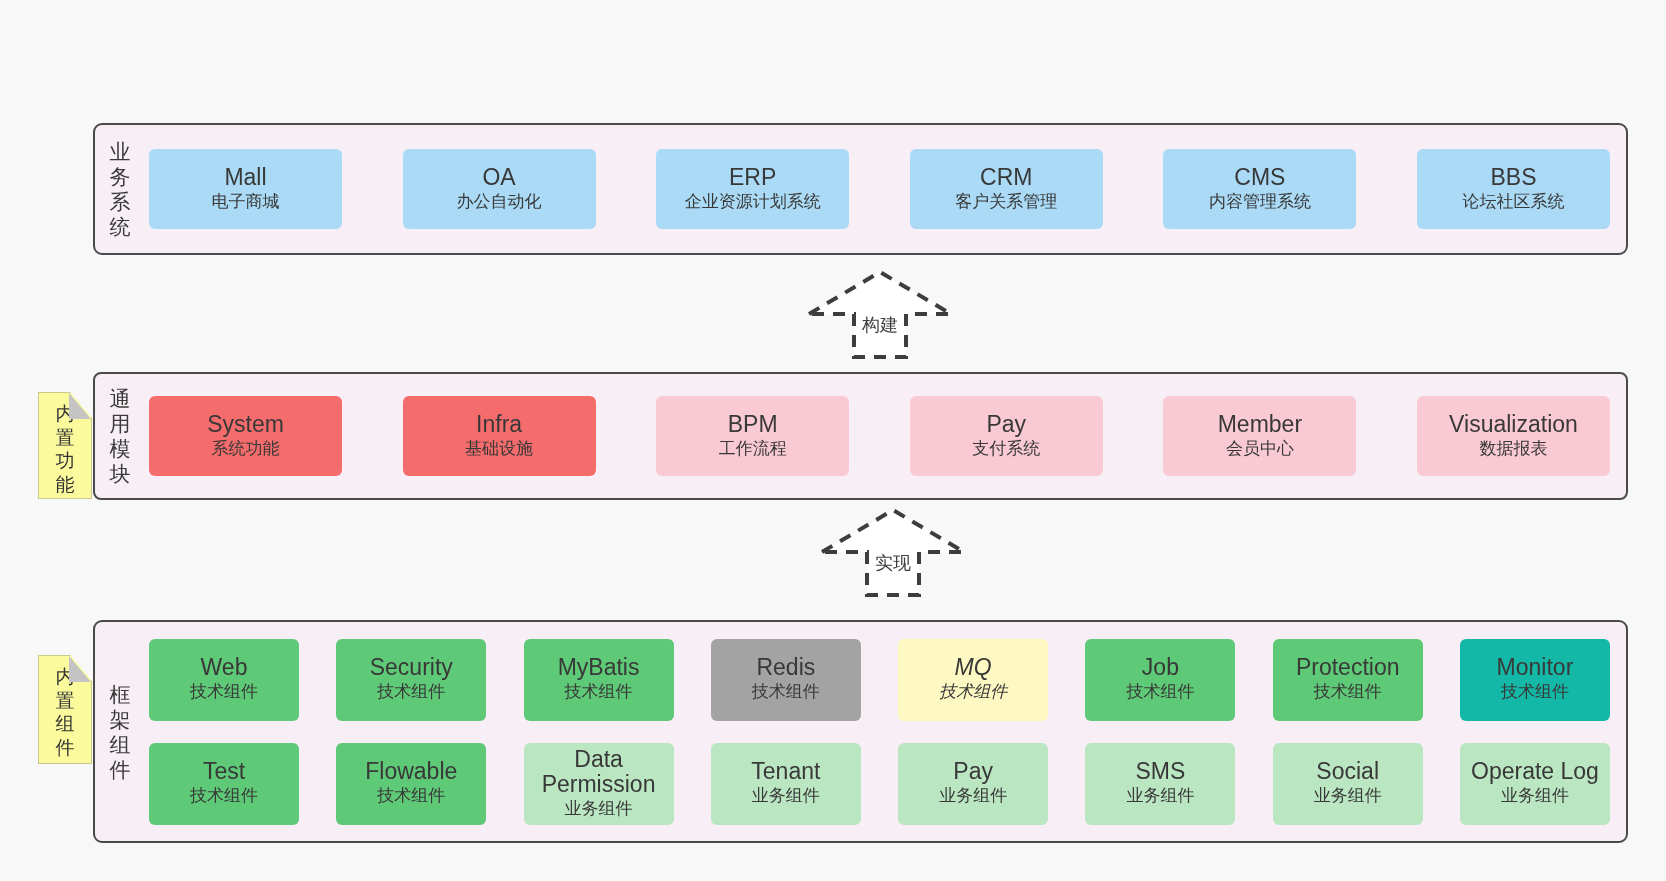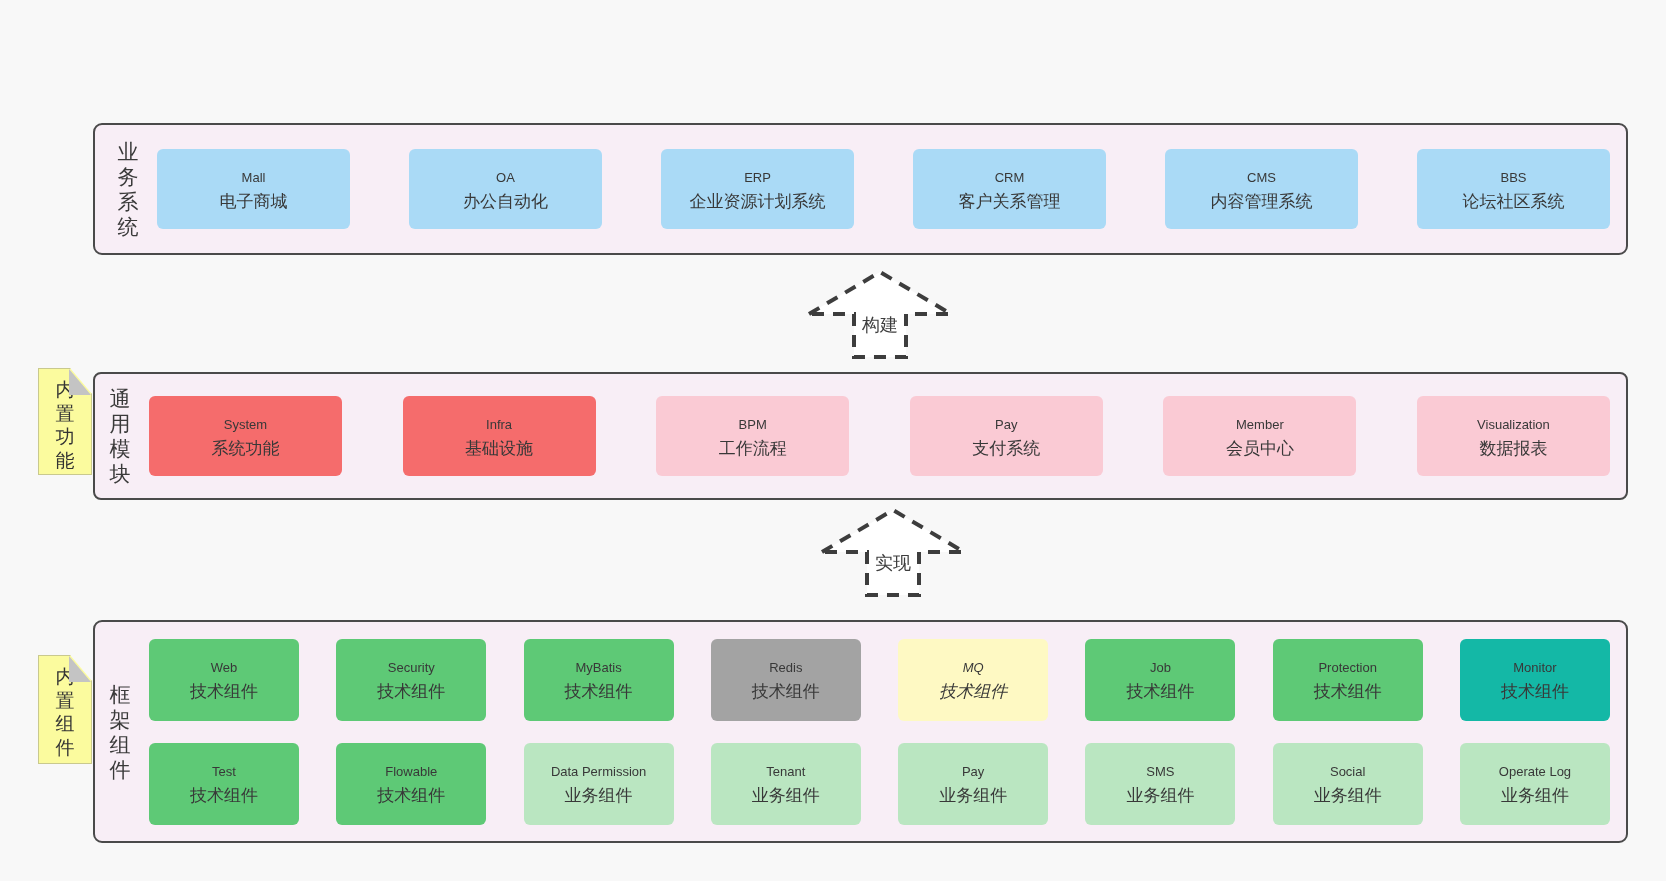--- a/index.html
+++ b/index.html
@@ -7,48 +7,48 @@
     width:1666px;height:881px;position:relative;overflow:hidden;
     background:#f8f8f8;
     font-family:"Liberation Sans","DejaVu Sans",sans-serif;
     color:#383838;
   }
   .band{
     position:absolute;left:93px;width:1535px;box-sizing:border-box;
     background:#f8eef6;border:2px solid #4a4a4a;border-radius:9px;
     display:flex;align-items:stretch;
   }
-  .band-0{top:123px;height:132px;padding-left:8px;}
+  .band-0{top:123px;height:132px;}
   .band-1{top:372px;height:128px;border-radius:8px;}
   .band-2{top:620px;height:223px;}
   .side-label{
     align-self:center;width:26px;margin-left:12px;
     font-size:21px;line-height:25px;word-break:break-all;
     color:#3a3a3a;text-align:center;
   }
   .boxes-area{
     flex:1;display:flex;flex-direction:column;justify-content:center;
     gap:22px;margin-left:16px;padding-right:16px;
   }
   .box-row{display:flex;justify-content:space-between;}
   .box{
     box-sizing:border-box;border-radius:6px;
     display:flex;flex-direction:column;align-items:center;justify-content:center;
     text-align:center;padding:2px 10px;
   }
   .band-0 .box,.band-1 .box{flex:0 0 193px;height:80px;}
   .band-2 .box{flex:0 0 150px;height:82px;}
-  .box .en{font-size:13px;line-height:25px;}
+  .box .en{font-size:23px;line-height:25px;}
   .box .zh{font-size:17px;line-height:24px;}
   .sticky{
     position:absolute;left:38px;width:54px;box-sizing:border-box;
     border:1px solid #c9c98e;
     clip-path:polygon(0 0,calc(100% - 22px) 0,100% 26px,100% 100%,0 100%);
   }
-  .sticky-1{top:368px;height:107px;}
+  .sticky-1{top:392px;height:107px;}
   .sticky-2{top:655px;height:109px;}
   .fold{
     position:absolute;top:0;right:0;width:22px;height:26px;
     background:#c4c4c4;
     clip-path:polygon(0 0,100% 100%,0 100%);
   }
   .sticky-text{
     width:20px;margin:9px auto 0;font-size:19px;line-height:23.5px;
     word-break:break-all;color:#333;text-align:center;
   }

